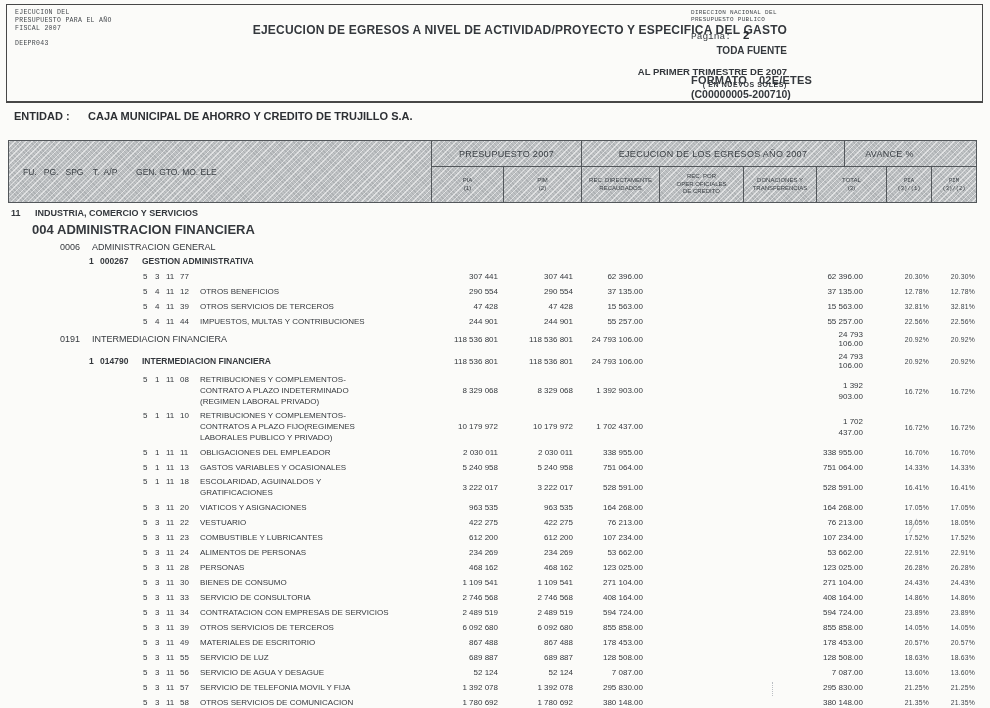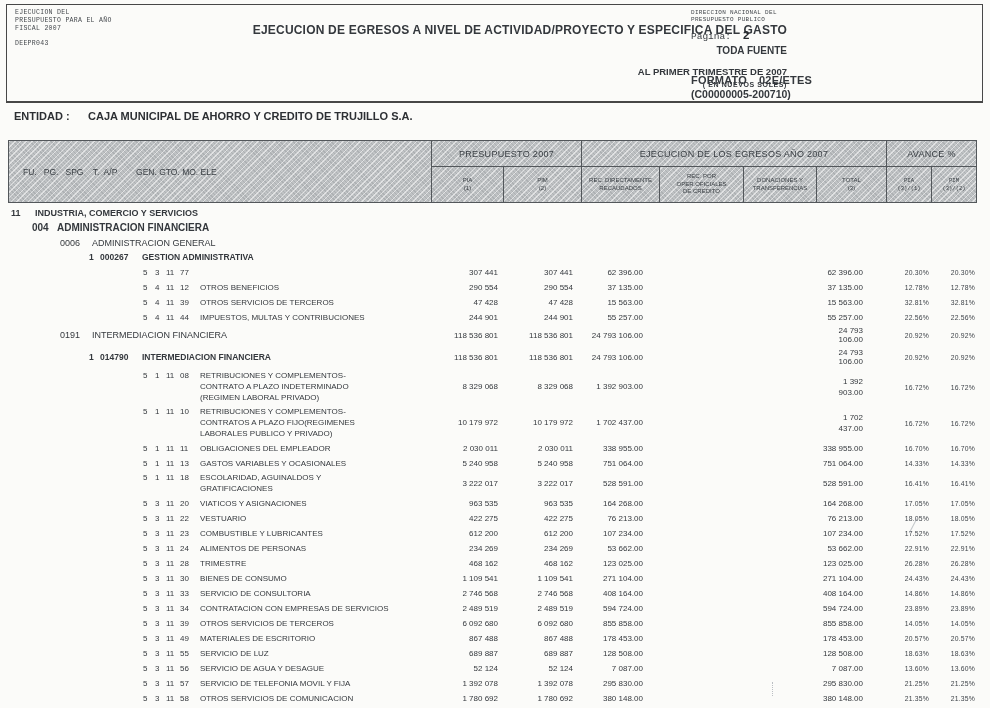--- a/index.html
+++ b/index.html
@@ -34,21 +34,21 @@
   .thead{display:flex;height:63px;border:1px solid #53575b;color:#3b4045;
          background-color:#bfc2c4;
          background-image:repeating-linear-gradient(135deg,rgba(255,255,255,.55) 0 1px,transparent 1px 4px),
                           repeating-linear-gradient(45deg,rgba(80,86,92,.16) 0 1px,transparent 1px 3px)}
   .th-left{width:425px;border-right:1px solid #53575b;display:flex;align-items:center;
            padding-left:14px;font-size:8.5px;white-space:pre}
   .th-right{width:544px;display:flex;flex-direction:column}
   .th-groups{display:flex;height:26px;border-bottom:1px solid #53575b}
   .g{display:flex;align-items:center;justify-content:center;font-size:9px;letter-spacing:.3px}
   .g-pres{width:150px;border-right:1px solid #53575b}
-  .g-ejec{width:305px;border-right:1px solid #53575b}
+  .g-ejec{width:263px;border-right:1px solid #53575b}
   .g-avan{width:89px}
   .th-cols{display:flex;flex:1}
   .h{display:flex;align-items:center;justify-content:center;text-align:center;
      font-size:6px;line-height:7.5px;white-space:pre-line;border-right:1px solid #53575b}
   .h-pia{width:72px}.h-pim{width:78px}.h-rec{width:78px}.h-oper{width:84px}
   .h-don{width:73px}.h-total{width:70px}
   .h-ap1,.h-ap2{font-family:"Liberation Mono",monospace;font-size:5.5px}
   .h-ap1{width:45px}.h-ap2{width:44px;border-right:none}
   
   .tbody{padding-top:5px}
@@ -62,21 +62,21 @@
   .c-rec{width:78px;padding-right:18px}
   .c-oper{width:84px}
   .c-don{width:73px}
   .c-total{width:70px;padding-right:25px}
   .c-pct{text-align:right;font-size:6.8px;font-weight:normal;padding-top:1px;letter-spacing:.2px;color:#3f444a}
   .c-p1{width:45px;padding-right:4px}
   .c-p2{width:44px;padding-right:2px}
   .row-fu{font-weight:bold;font-size:9px;margin-bottom:4px}
   .row-fu .c-desc{padding-left:3px}
   .row-fu .code{width:24px}
-  .row-pg{font-weight:bold;font-size:10px;margin-bottom:5px}
+  .row-pg{font-weight:bold;font-size:13px;margin-bottom:5px}
   .row-pg .c-desc{padding-left:24px}
   .row-pg .code{width:25px}
   .row-spg{font-size:9px;margin-bottom:4px;margin-top:1px}
   .row-spg .c-desc{padding-left:52px}
   .row-spg .code{width:32px}
   .row-act{font-weight:bold;font-size:8.5px;margin-top:1px;margin-bottom:4px}
   .row-act .c-desc{padding-left:81px}
   .row-act .code{width:11px}
   .row-act .code2{width:42px}
   .row-det{font-size:8px;line-height:11px;margin-bottom:3px}
@@ -538,21 +538,21 @@
 
   <div class="row row-det">
     <div class="c-desc">
       <span class="code">
               <span class="cp cp1">5</span>
               <span class="cp cp2">3</span>
               <span class="cp cp3">11</span>
               <span class="cp cp4">28</span>
             </span>
       <span class="code2"></span>
-      <span class="desc">TRIMESTRE</span>
+      <span class="desc">PERSONAS</span>
     </div>
     <div class="c-num c-pia">468 162</div>
     <div class="c-num c-pim">468 162</div>
     <div class="c-num c-rec">123 025.00</div>
     <div class="c-num c-oper"></div>
     <div class="c-num c-don"></div>
     <div class="c-num c-total">123 025.00</div>
     <div class="c-pct c-p1">26.28%</div>
     <div class="c-pct c-p2">26.28%</div>
   </div>

